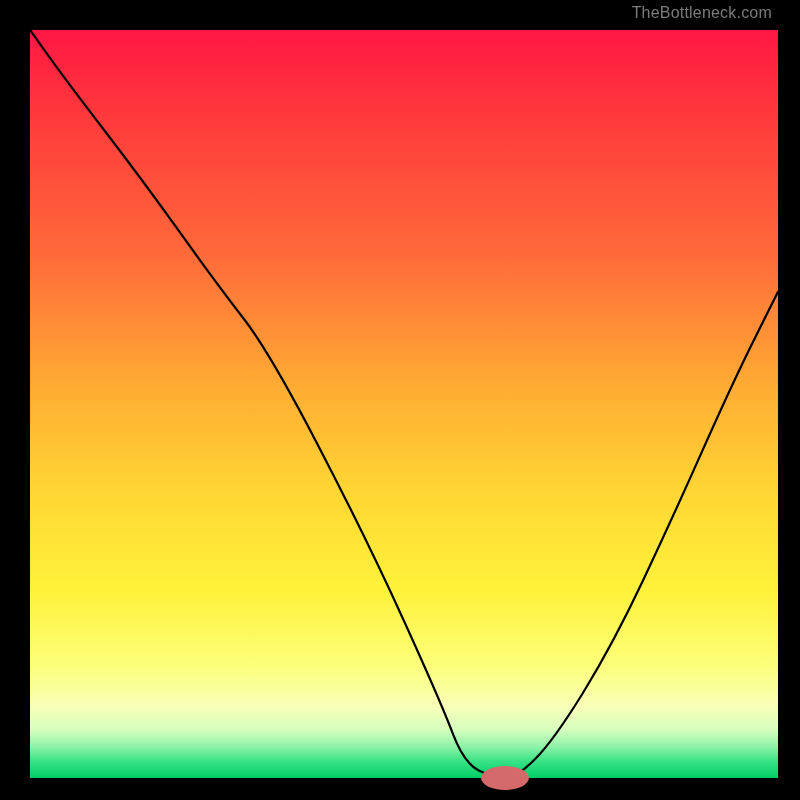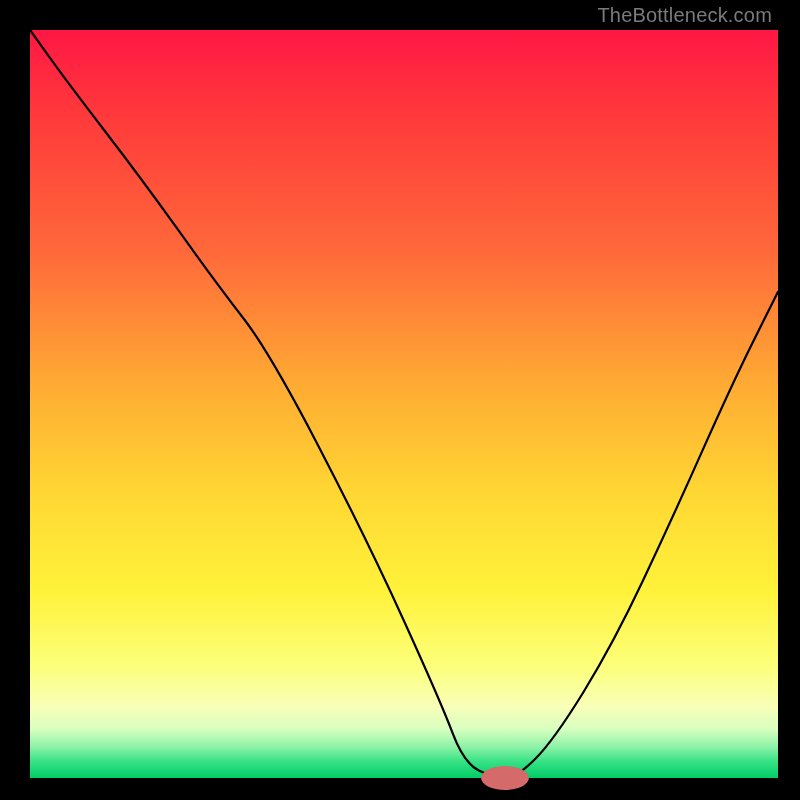--- a/index.html
+++ b/index.html
@@ -16,21 +16,21 @@
     height: 800px;
     background: #000;
     position: relative;
     box-sizing: border-box;
   }
   .attribution {
     position: absolute;
     top: 4px;
     right: 28px;
     color: #7b7b7b;
-    font-size: 20px;
+    font-size: 16px;
     font-weight: 500;
     letter-spacing: 0.2px;
   }
   svg {
     display: block;
   }
 </style>
 </head>
 <body>
 

